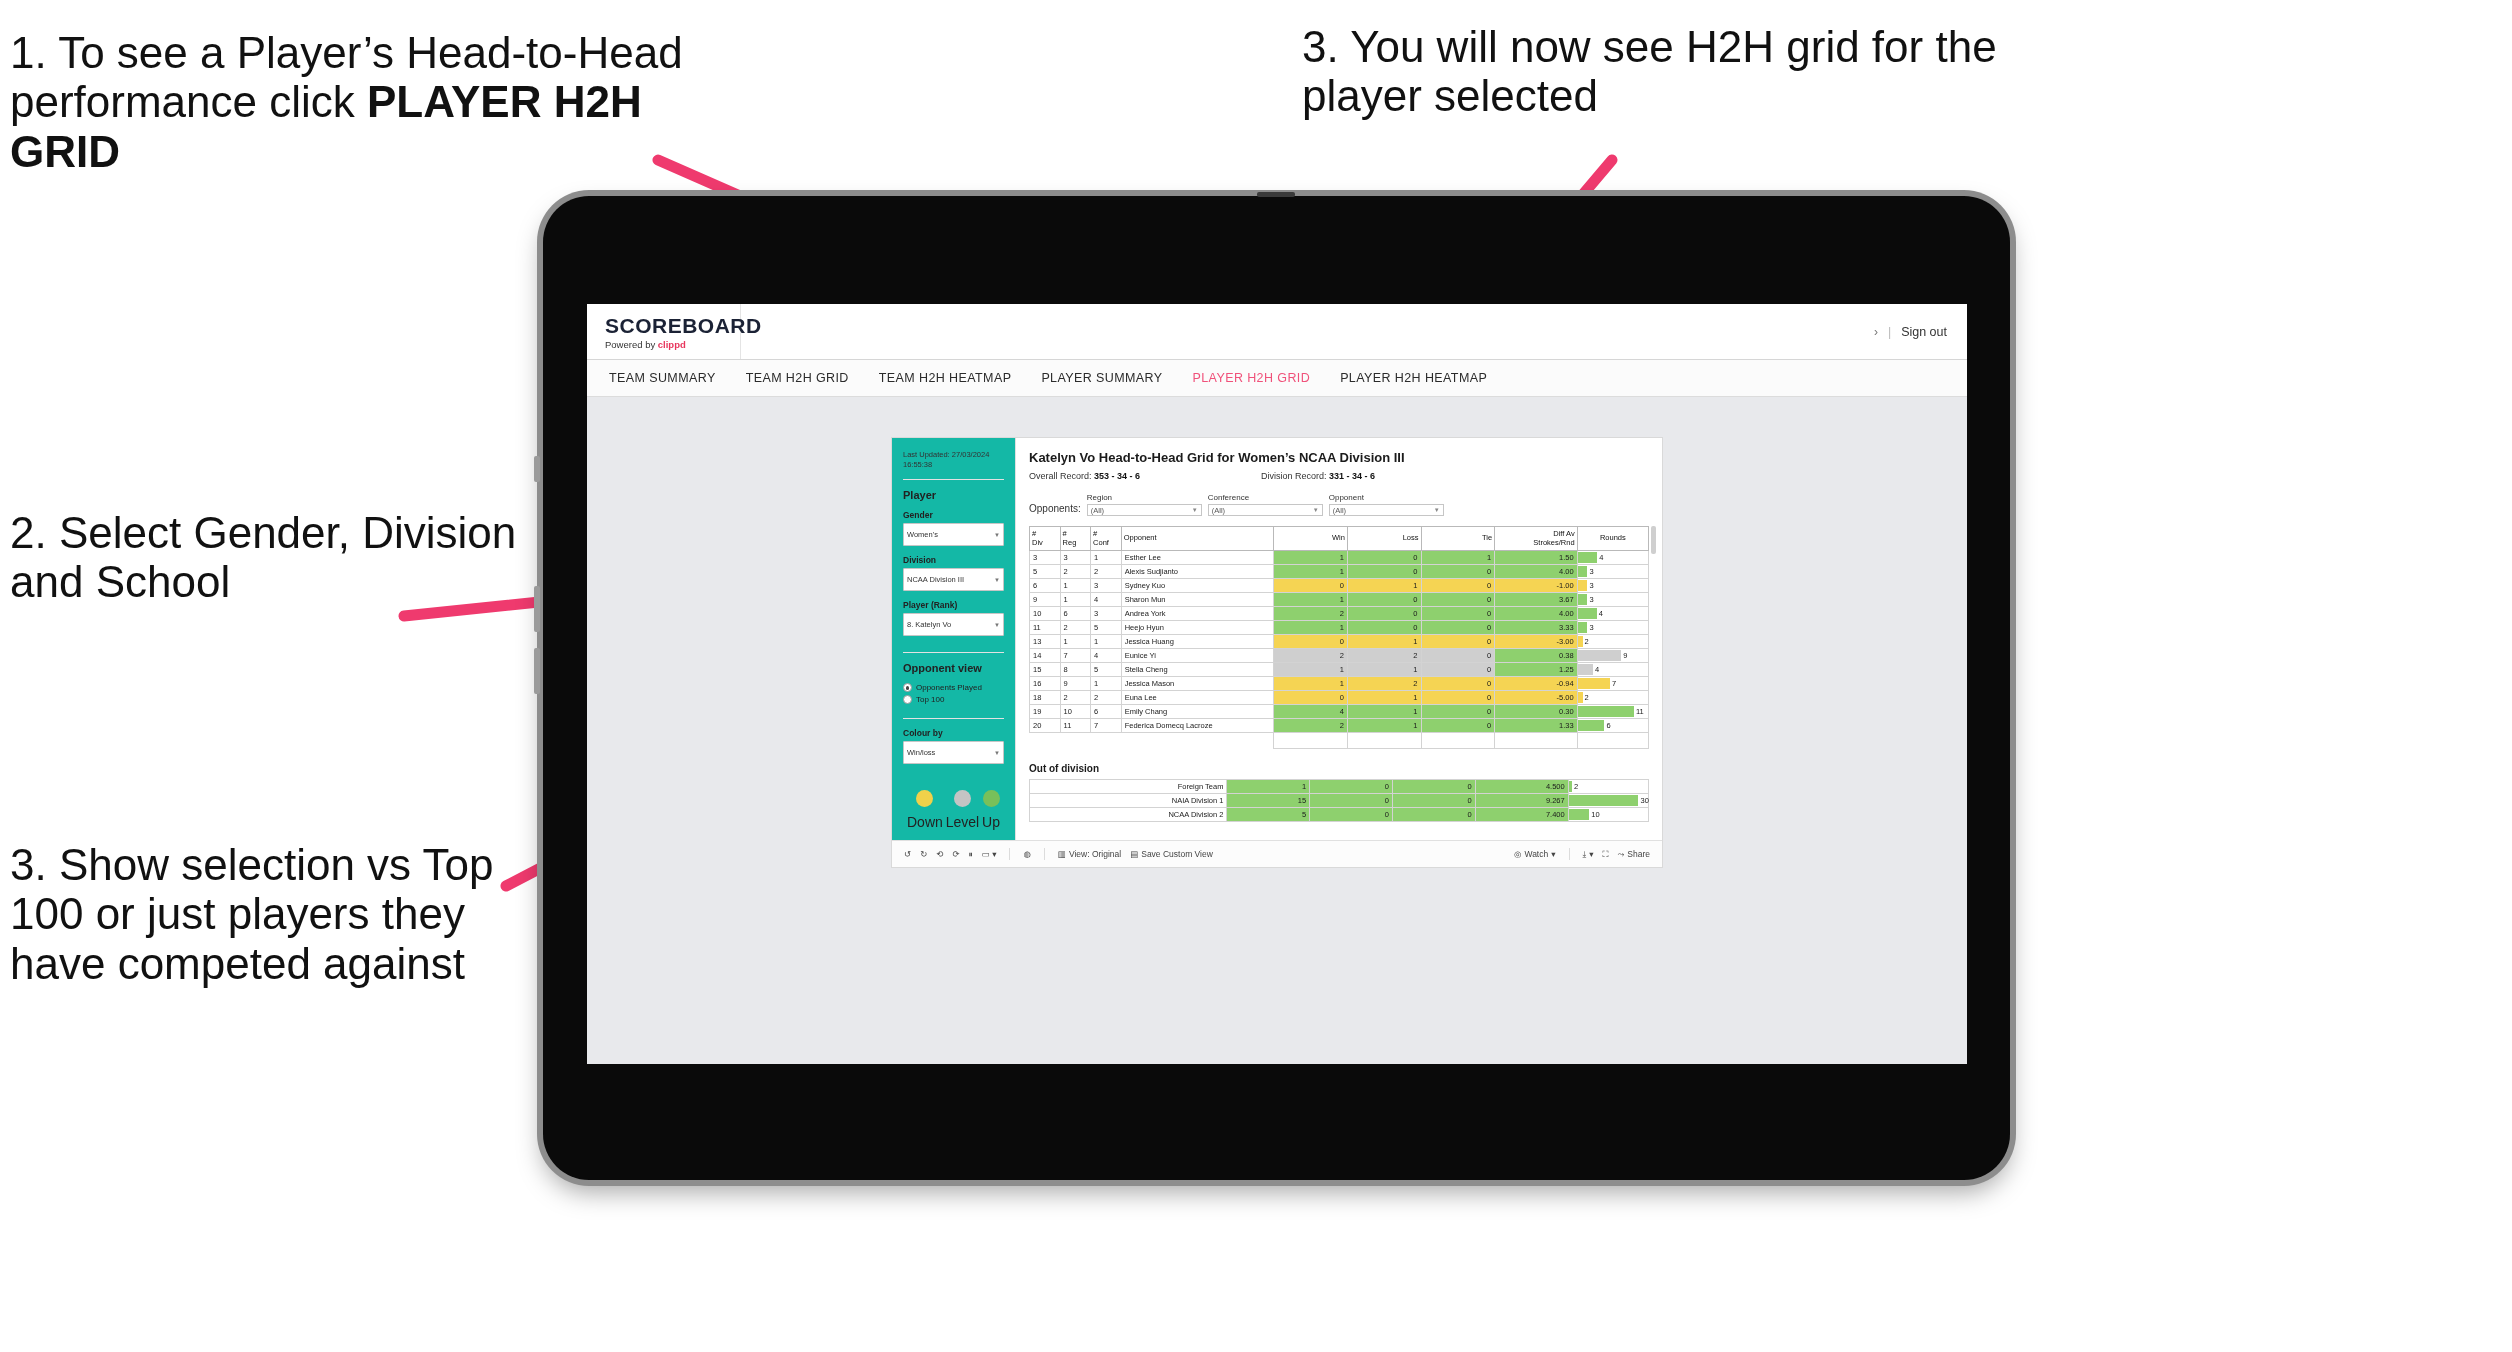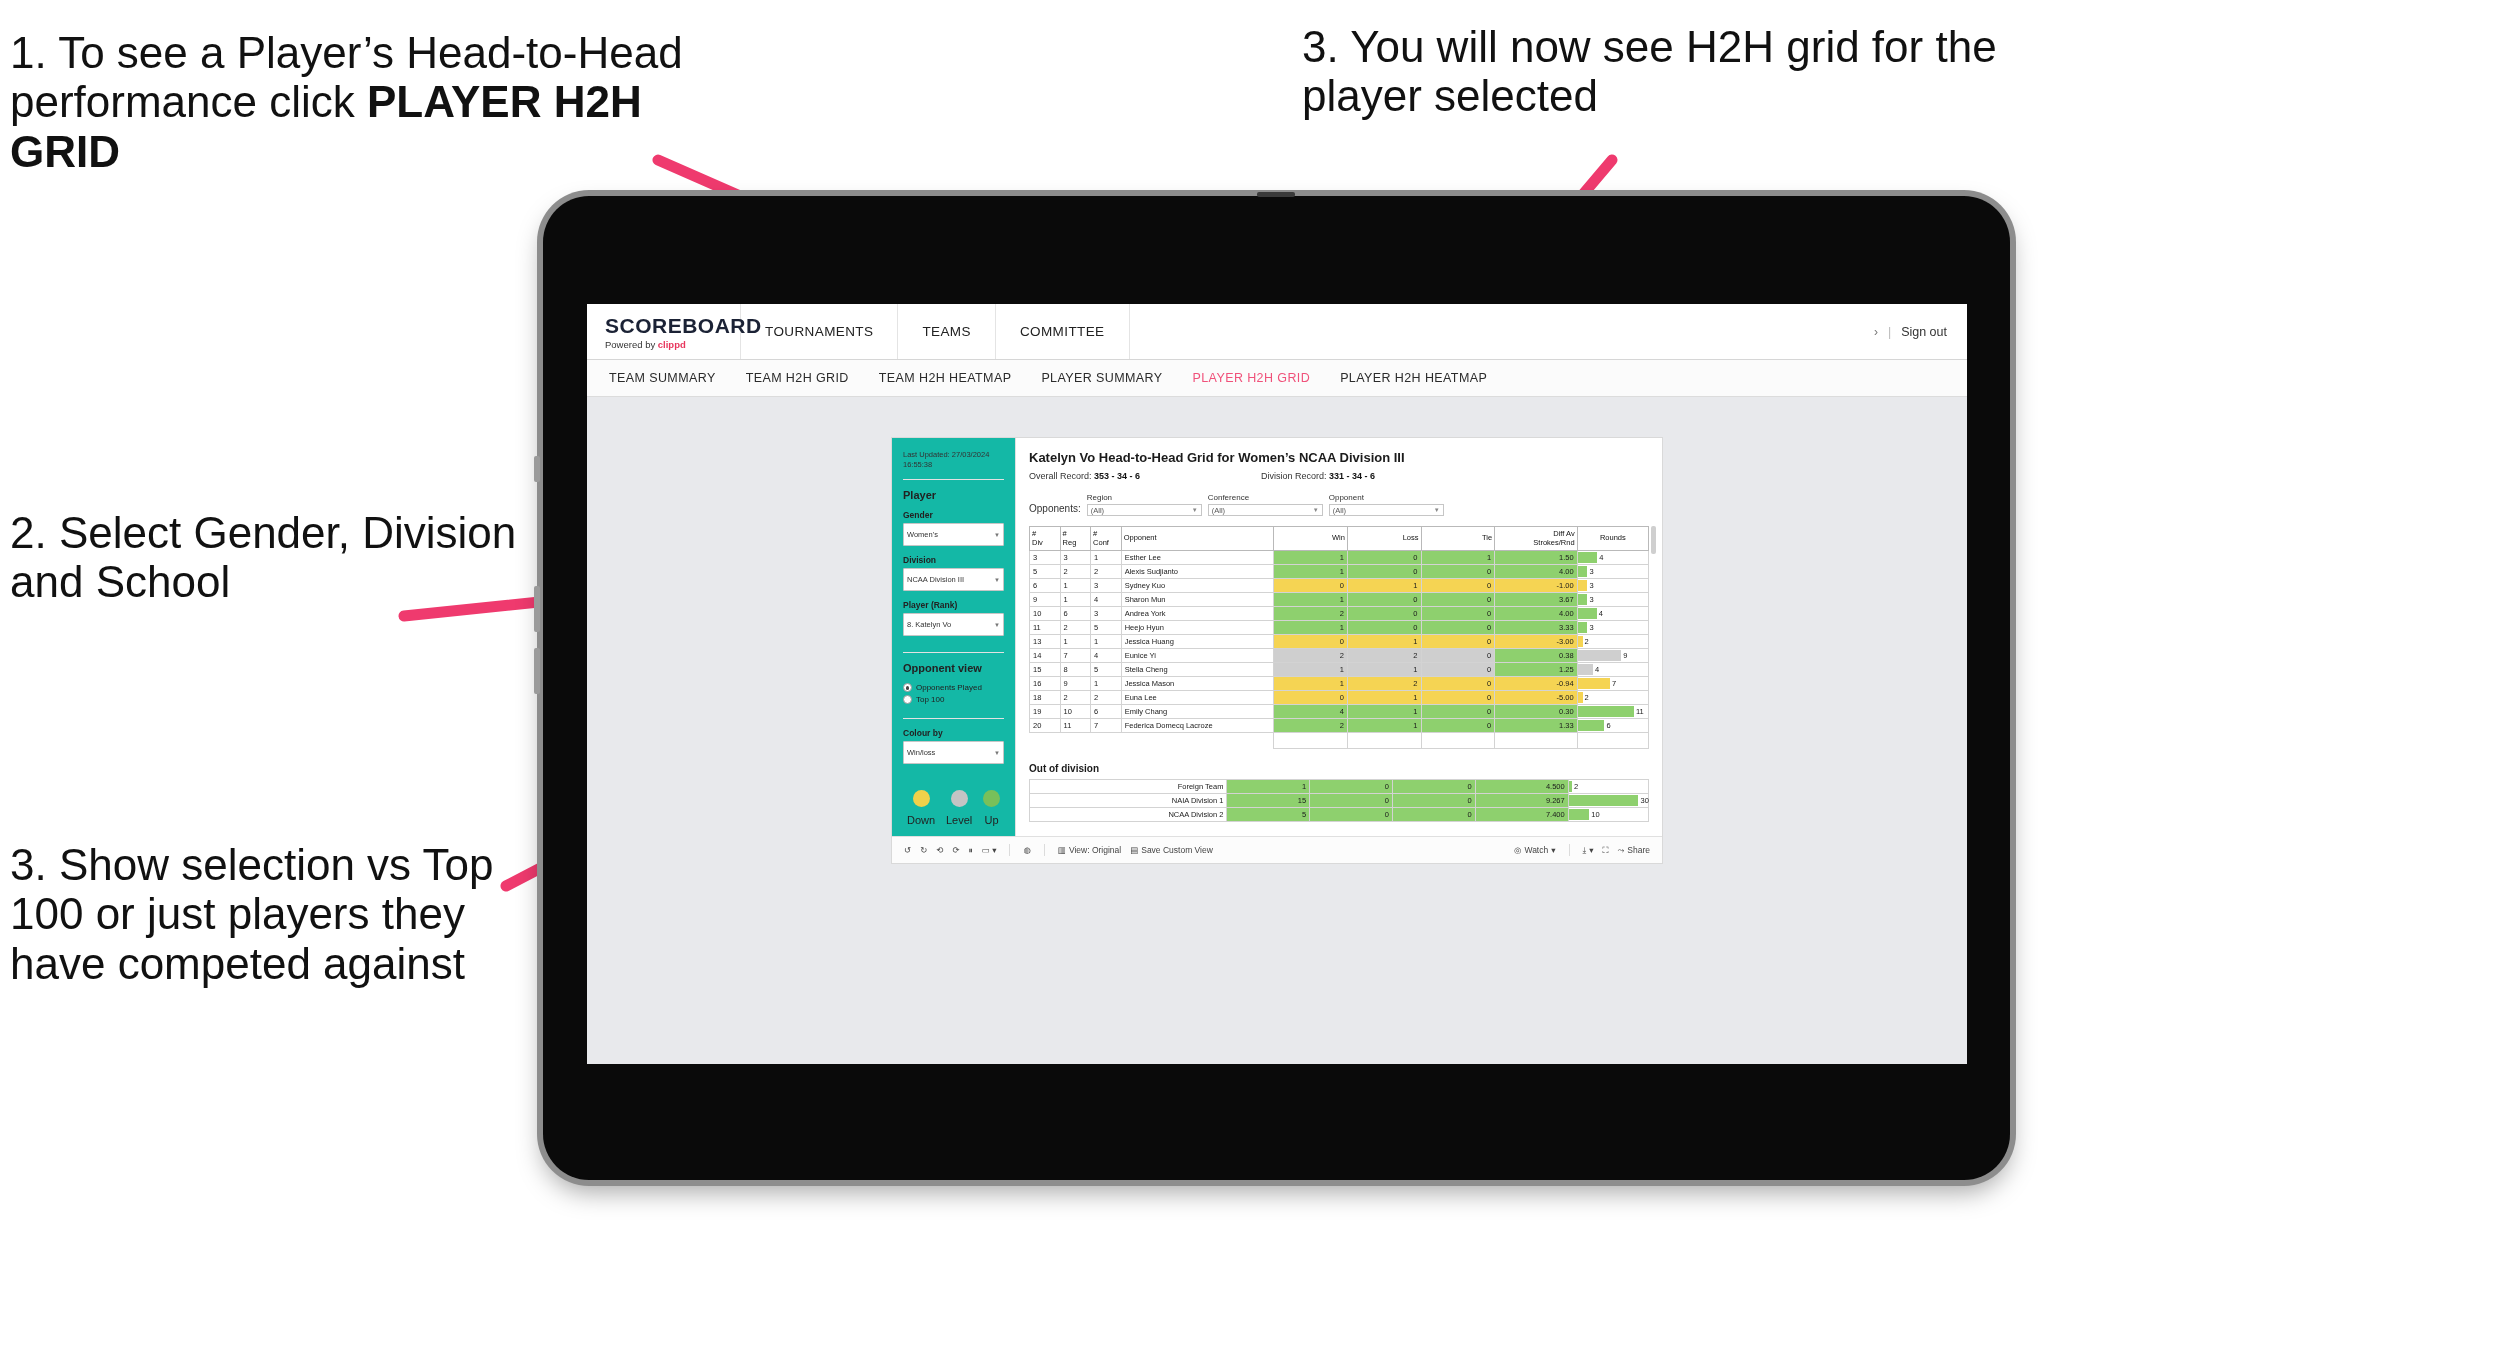--- a/index.html
+++ b/index.html
@@ -64,21 +64,21 @@
        display:flex;align-items:center;justify-content:space-between;
        padding:4px 3px;font-size:7.5px;color:#333;cursor:pointer;}
   .sel .ar{font-size:6px;color:#777;}
   .radio-row{display:flex;align-items:center;gap:4px;margin:3px 0;font-size:8px;color:#222;cursor:pointer;}
   .rd{width:7px;height:7px;border:1px solid #999;border-radius:50%;background:#fff;
       display:flex;align-items:center;justify-content:center;flex:none;}
   .rd.on::after{content:"";width:3.5px;height:3.5px;border-radius:50%;background:#444;}
   #legend{display:flex;justify-content:space-between;margin-top:26px;padding:0 4px;}
   #legend .li{display:flex;flex-direction:column;align-items:center;gap:7px;}
   #legend .dot{width:17px;height:17px;border-radius:50%;}
-  #legend .lb{font-size:11px;color:#222;}
+  #legend .lb{font-size:14px;color:#222;}
 
   #main{flex:1;padding:12px 13px 10px 13px;box-sizing:border-box;}
   #viz-title{font-size:13px;font-weight:700;color:#1b1b1b;margin-bottom:6px;}
   #records{display:flex;font-size:9px;color:#333;margin-bottom:12px;}
   #records .r1{width:232px;}
   #records b{font-weight:700;color:#111;}
   #opp-filters{display:flex;align-items:flex-end;gap:6px;margin-bottom:10px;}
   #opp-filters .lbl{font-size:10px;color:#333;padding-bottom:2px;white-space:nowrap;}
   .ff{display:flex;flex-direction:column;gap:2px;}
   .ff .cap{font-size:8px;color:#333;}
@@ -167,25 +167,20 @@
   <div class="tbtn" style="left:-9px;top:452px;width:6px;height:46px;"></div>
   <div class="tbtn" style="left:714px;top:-4px;width:38px;height:5px;background:#3a3a3a;"></div>
 
   <div id="screen">
 
     <div id="site-header">
       <div id="brand">
         <div class="logo">SCOREBOARD</div>
         <div class="sub"><span>Powered by </span><span class="cl">clippd</span></div>
       </div>
-      <nav class="topnav">
-        <div class="item">TOURNAMENTS</div>
-        <div class="item">TEAMS</div>
-        <div class="item">COMMITTEE</div>
-      </nav>
       <div id="header-spacer"></div>
       <div id="header-right">
         <span class="chev">›</span>
         <span class="sep">|</span>
         <span>Sign out</span>
       </div>
     </div>
 
     <div id="subnav">
       <div class="t">TEAM SUMMARY</div>

